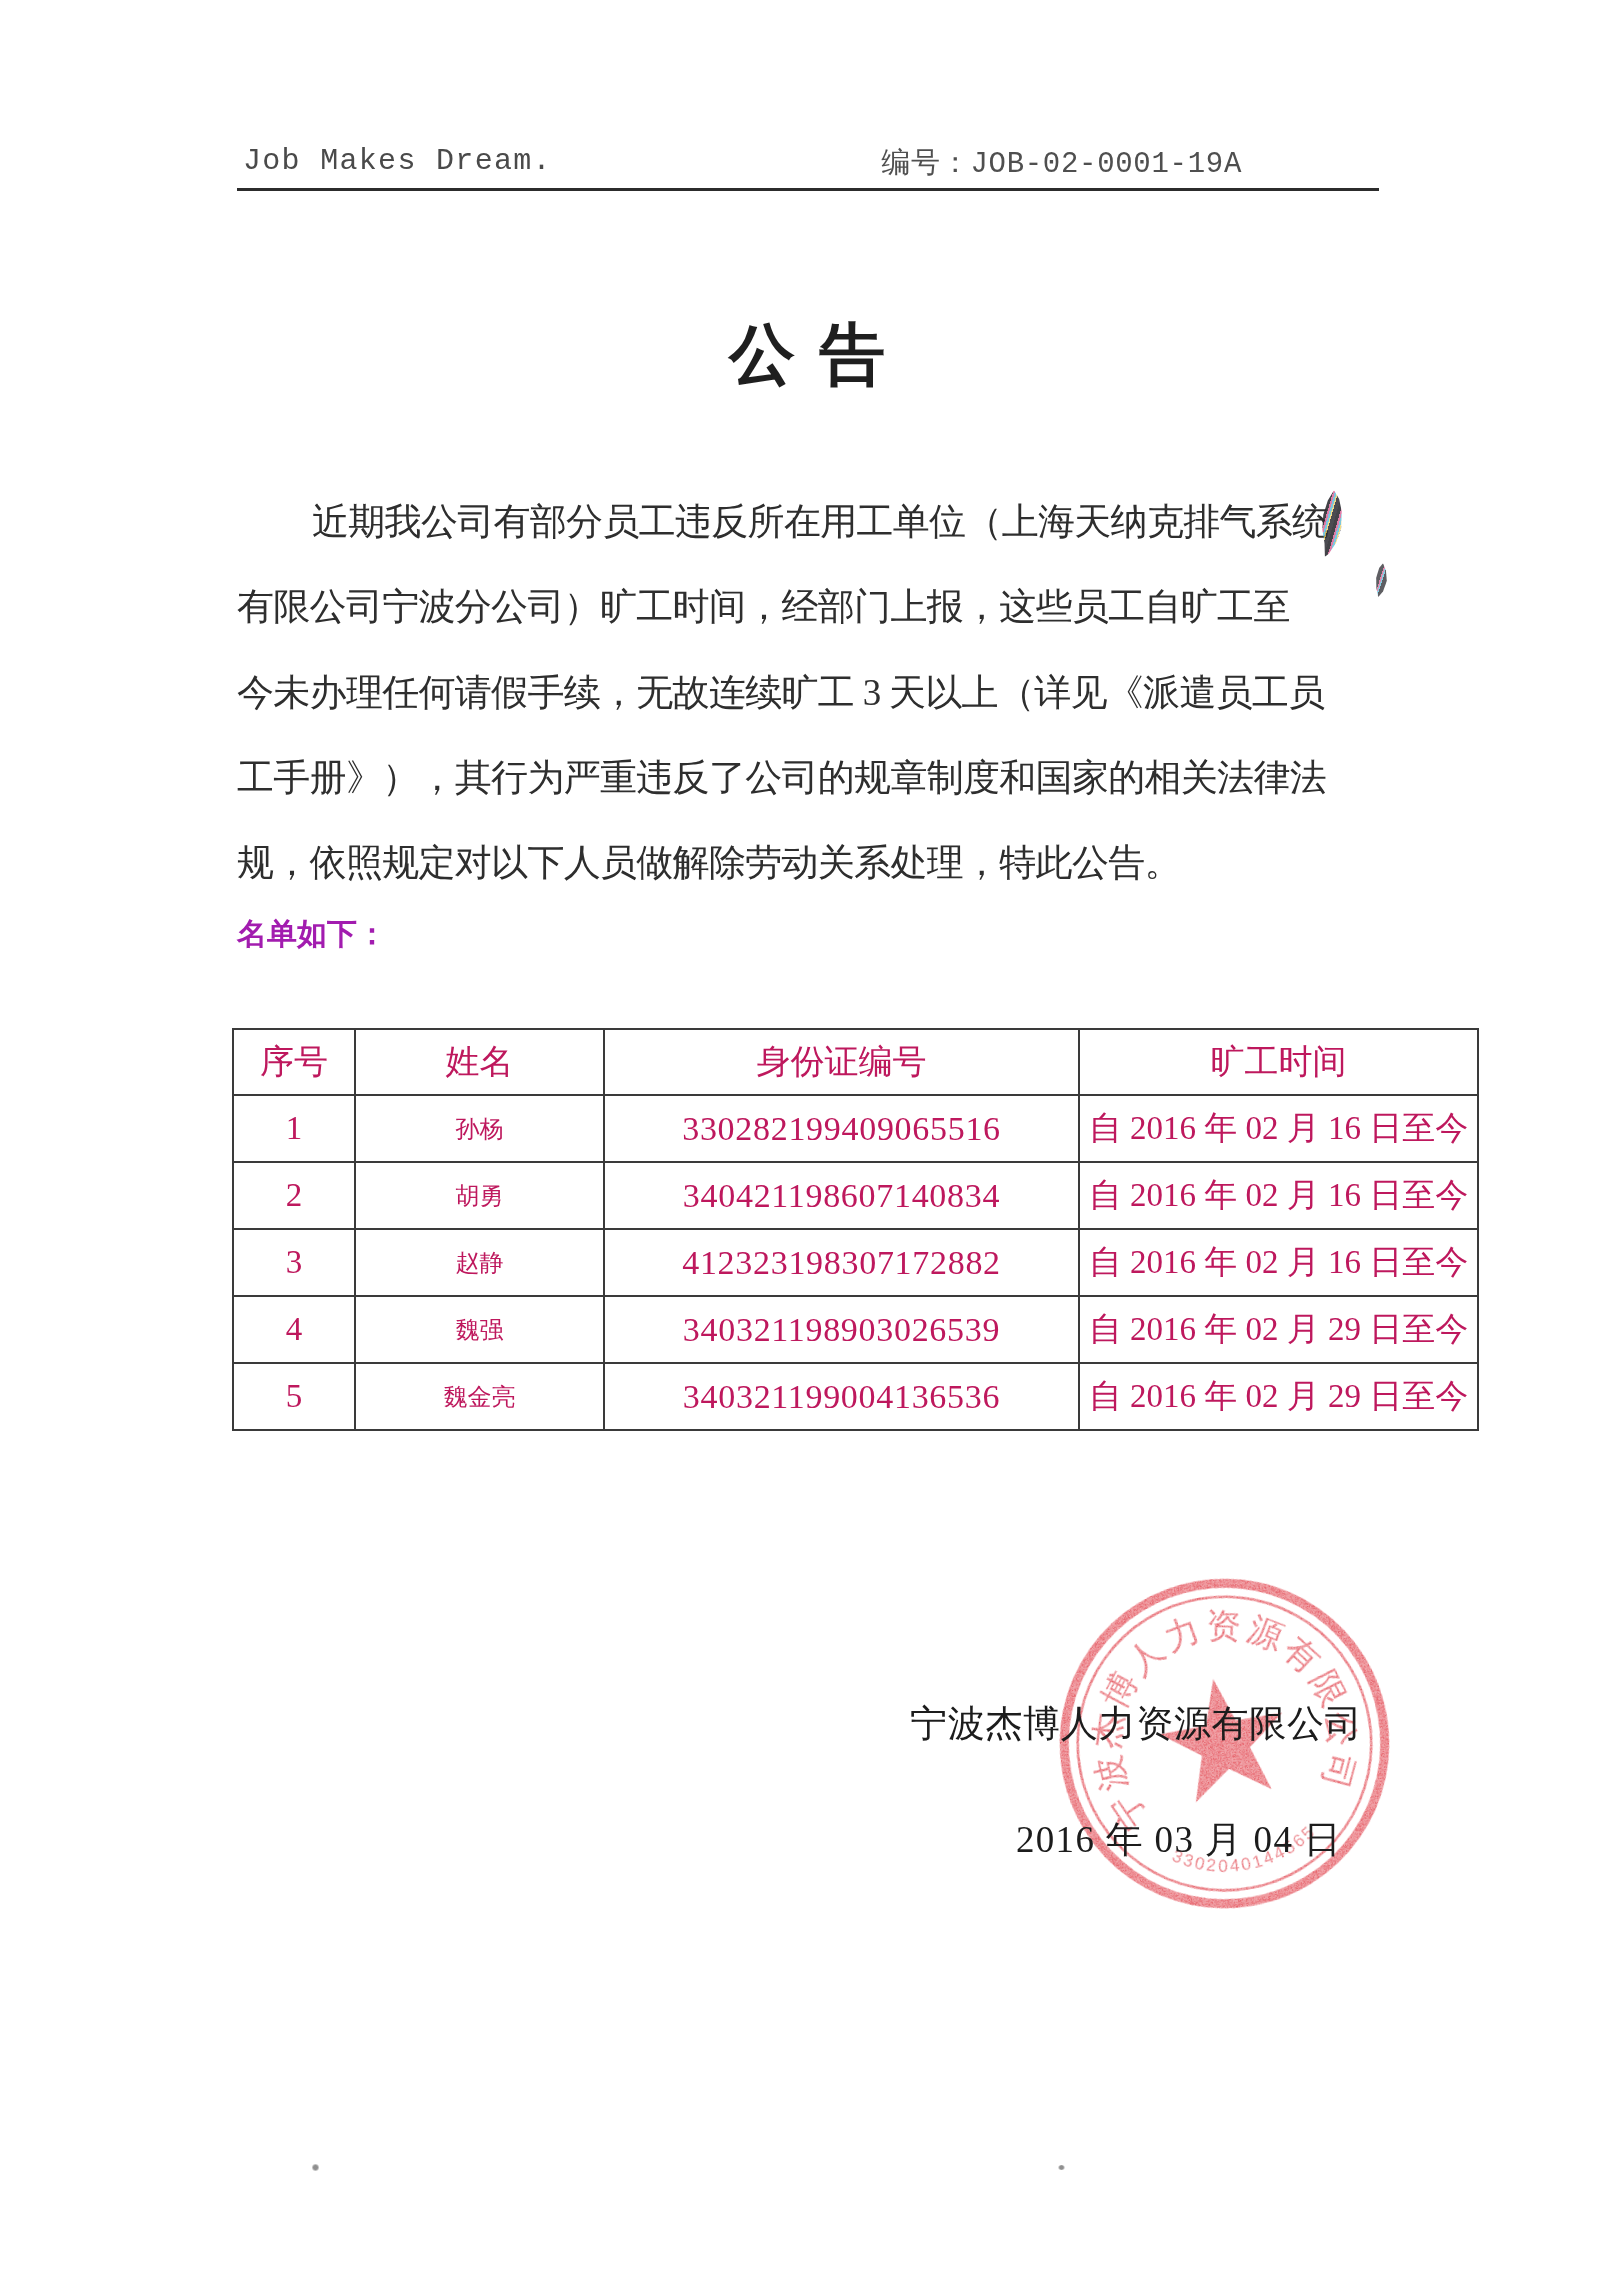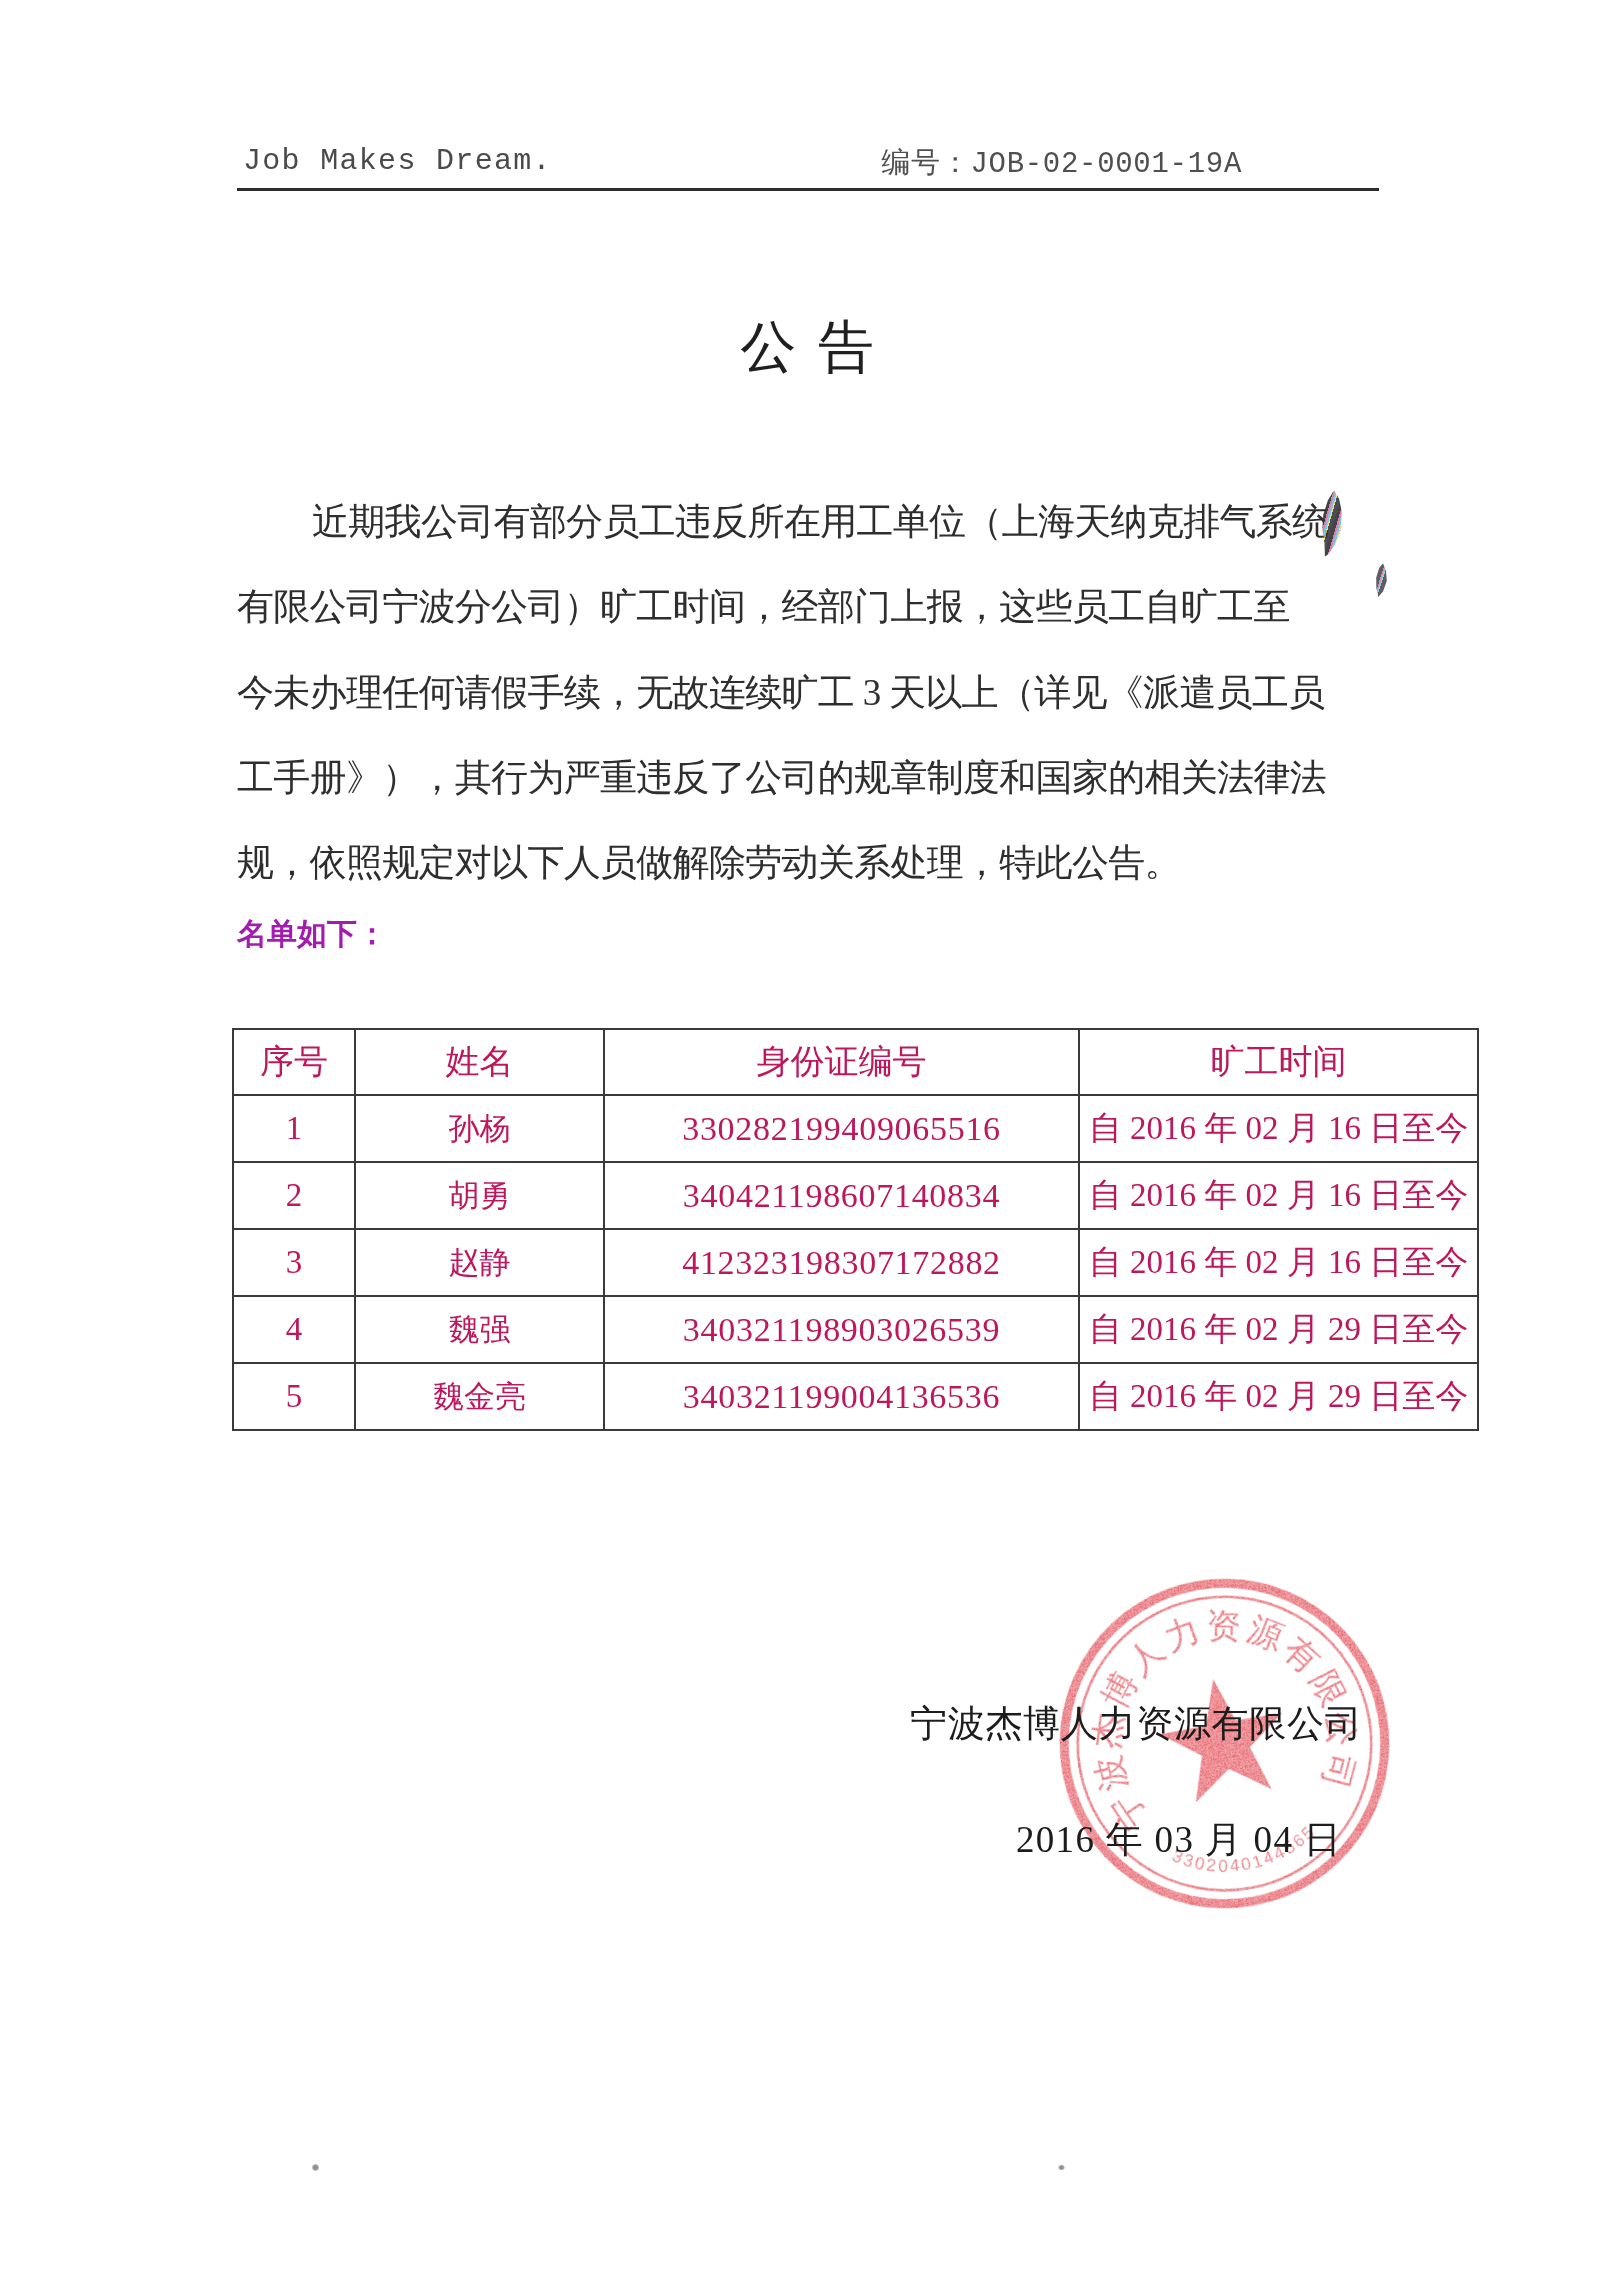--- a/index.html
+++ b/index.html
@@ -15,21 +15,21 @@
   .hdr-docno{
     position:absolute; right:246px; top:143px; font-family:"Liberation Mono","DejaVu Sans Mono",monospace;
     font-size:29px; letter-spacing:0.7px; color:#4f4f4f;
   }
   .hdr-rule{
     position:absolute; left:237px; top:188px; width:1142px; height:3.3px; background:#2c2c2c;
   }
   
   .doc-title{
     position:absolute; left:0; top:310px; width:1618px; text-align:center;
-    font-size:56px; font-weight:normal; color:#1f1f1f; letter-spacing:3.9px;
+    font-size:66px; font-weight:bold; color:#1f1f1f; letter-spacing:3.9px;
   }
   
   .body-line{
     position:absolute; left:237px; white-space:nowrap;
     font-size:37px; line-height:37px; letter-spacing:-0.7px; color:#2e2e2e;
   }
   .bl1{top:503px; padding-left:75px;}
   .bl2{top:588px;}
   .bl3{top:674px;}
   .bl4{top:759px;}
@@ -44,21 +44,21 @@
   }
   table.roster th, table.roster td{
     border:2px solid #3a3a3a; text-align:center; vertical-align:middle;
     font-weight:normal; color:#be185d; padding:0; overflow:hidden;
   }
   table.roster{border:2.6px solid #333;}
   tr.hdr-row{height:66px;}
   tr.data-row{height:67px;}
   th.c-th{font-size:34px;}
   td.c-idx{font-size:33px;}
-  td.c-name{font-size:31px;}
+  td.c-name{font-size:24px;}
   td.c-id{font-size:34px; letter-spacing:0.7px;}
   td.c-time{font-size:33px;}
   
   .sig-company{
     position:absolute; left:910px; top:1699px; font-size:37px; color:#1c1c1c;
     letter-spacing:0.7px; z-index:3; white-space:nowrap;
   }
   .sig-date{
     position:absolute; left:1016px; top:1815px; font-size:37px; color:#1c1c1c;
     letter-spacing:1.3px; z-index:3; white-space:nowrap;

